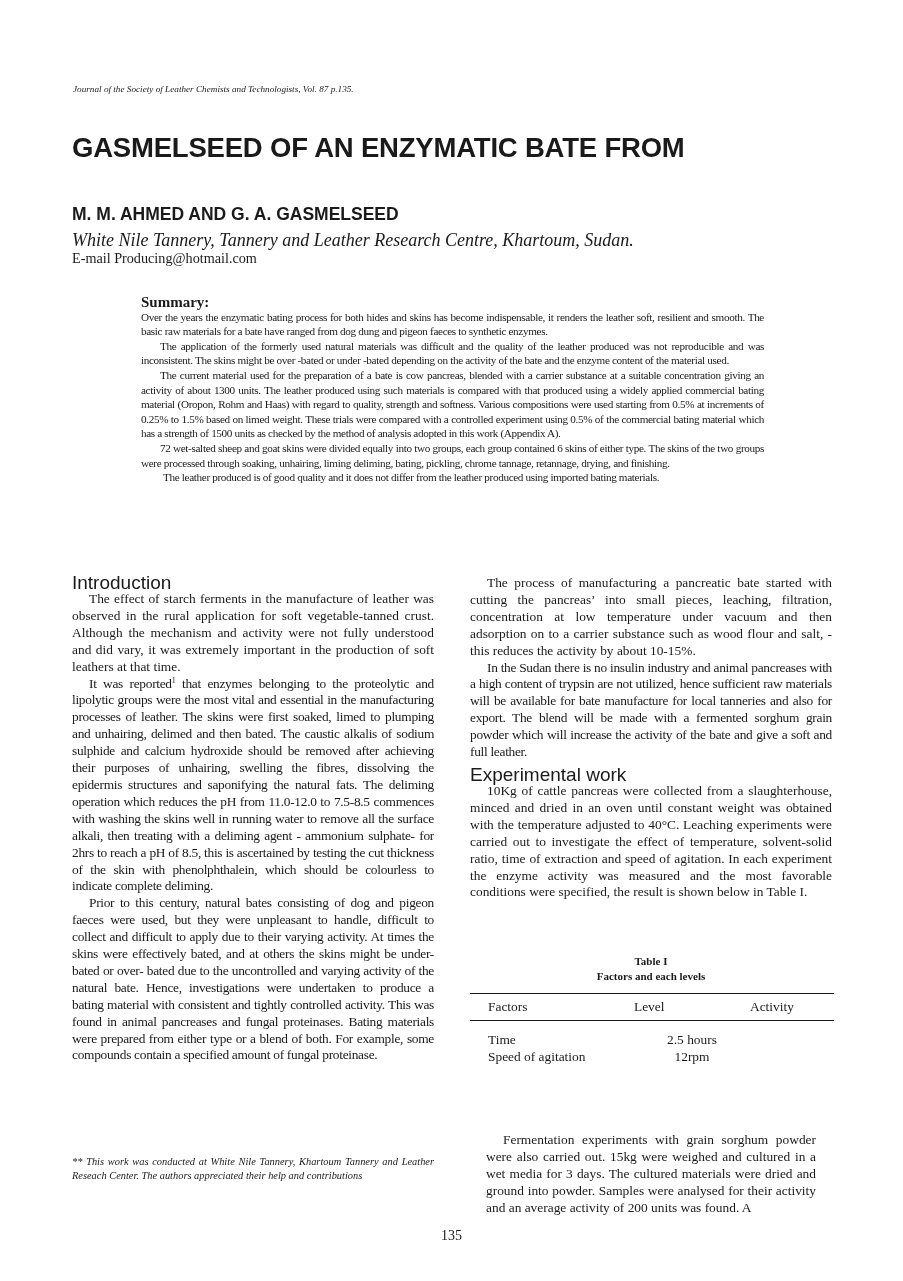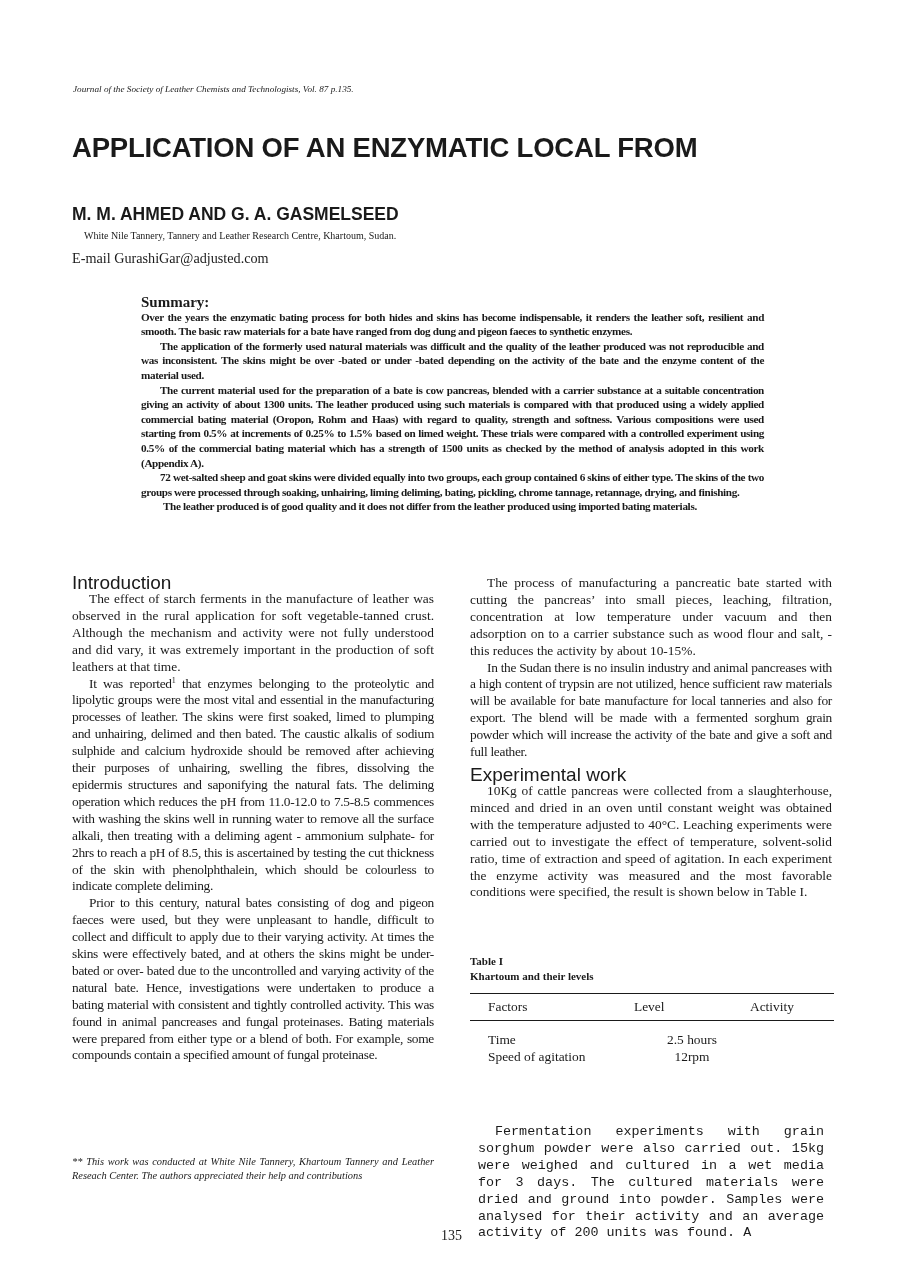--- a/index.html
+++ b/index.html
@@ -1,57 +1,57 @@
 <!DOCTYPE html>
 <html><head>
 <meta charset="utf-8">
 <style>
   html, body { margin:0; padding:0; background:#ffffff; }
   body { width:903px; height:1281px; position:relative; overflow:hidden; color:#1a1a1a; font-family:"Liberation Serif", serif; }
   .abs { position:absolute; }
   .journal { left:73px; top:84px; font-size:9.2px; font-style:italic; }
   .title { left:72px; top:132px; width:700px; font-family:"Liberation Sans", sans-serif; font-weight:bold; font-size:27.5px; line-height:32px; letter-spacing:-0.2px; }
   .authors { left:72px; top:204px; font-family:"Liberation Sans", sans-serif; font-weight:bold; font-size:17.5px; }
-  .affil { left:84px; top:230px; font-size:10px; }
+  .affil { left:72px; top:230px; font-style:italic; font-size:18px; }
   .email { left:72px; top:250px; font-size:14.2px; }
   .summary { left:141px; top:295px; width:623px; font-size:11.2px; line-height:14.6px; text-align:justify; letter-spacing:-0.35px; }
   .summary h4 { margin:0; font-size:15px; font-weight:bold; letter-spacing:0; }
-  .summary p { margin:0; text-indent:19px;font-weight:bold; }
+  .summary p { margin:0; text-indent:19px; }
   .summary p.first { text-indent:0; }
   .summary p.last { text-indent:22px; }
   .col { width:362px; font-size:13.4px; line-height:16.9px; text-align:justify; }
   .col-left { left:72px; top:575px; }
   .col-right { left:470px; top:575px; }
   .col h3 { margin:0; font-family:"Liberation Sans", sans-serif; font-size:19px; font-weight:normal; line-height:16px; }
   .col p { margin:0; text-indent:17px; }
   .tight { letter-spacing:-0.3px; }
   sup { font-size:8px; vertical-align:top; line-height:10px; }
   .footnote { left:72px; top:1155px; width:362px; font-style:italic; font-size:10.4px; line-height:14px; text-align:justify; }
-  .table-caption { left:470px; top:954px; width:362px; text-align:left; font-weight:bold; font-size:11px; line-height:15px; }
+  .table-caption { left:470px; top:954px; width:362px; text-align:center; font-weight:bold; font-size:11px; line-height:15px; }
   .table { left:470px; top:993px; width:364px; border-collapse:collapse; font-size:13.4px; }
   .table th { font-weight:normal; text-align:left; padding:5px 0 5px 0; border-top:1.3px solid #1a1a1a; border-bottom:1.3px solid #1a1a1a; }
   .table td { padding:0; line-height:17px; vertical-align:top; }
   .c1 { padding-left:18px !important; width:146px; }
   .c2 { width:116px;text-align:center; }
   .spacer td { height:10px; }
   .ferm { left:470px; top:1116px; width:362px; font-size:13.4px; line-height:16.9px; text-align:justify; }
-  .ferm p { margin:8px; text-indent:17px;font-family:Liberation Mono, monospace; }
+  .ferm p { margin:16px; text-indent:17px; }
   .pagenum { left:0; width:903px; top:1228px; text-align:center; font-size:14px; }
 </style>
 </head>
 <body>
 
 <div class="abs journal">Journal of the Society of Leather Chemists and Technologists, Vol. 87 p.135.</div>
 
 <div class="abs title">
-  <div>APPLICATION OF AN ENZYMATIC LOCAL FROM</div>
+  <div>GASMELSEED OF AN ENZYMATIC BATE FROM</div>
 </div>
 <div class="abs authors">M. M. AHMED AND G. A. GASMELSEED</div>
 <div class="abs affil">White Nile Tannery, Tannery and Leather Research Centre, Khartoum, Sudan.</div>
-<div class="abs email">E-mail GurashiGar@adjusted.com</div>
+<div class="abs email">E-mail Producing@hotmail.com</div>
 
 <div class="abs summary">
   <h4>Summary:</h4>
   <p class="first">Over the years the enzymatic bating process for both hides and skins has become indispensable, it renders the leather soft, resilient and smooth. The  basic raw materials for a bate have ranged from dog dung and pigeon faeces to synthetic enzymes.</p>
   <p>The application of the formerly used natural materials was difficult and the quality of the leather produced was not reproducible and was inconsistent. The skins might be over -bated or under -bated depending on the activity of the bate and the enzyme content of the material used.</p>
   <p>The current material used for the preparation of a bate is cow pancreas, blended with a carrier substance at a suitable concentration giving an activity of about 1300 units.              The leather produced using such materials is compared with that produced using a widely applied commercial bating material (Oropon, Rohm and Haas) with regard to quality, strength and softness. Various compositions were used starting from 0.5% at increments of 0.25% to 1.5%  based on limed weight. These trials were compared with a controlled experiment using 0.5% of the commercial bating material which has a strength of 1500 units as checked by the method of analysis adopted in this work (Appendix A).</p>
   <p>72 wet-salted sheep and goat skins were divided equally into two groups, each group contained 6 skins of either type. The skins of the two groups were processed through soaking, unhairing, liming deliming, bating, pickling, chrome tannage, retannage, drying, and finishing.</p>
   <p class="last">The leather produced is of good quality and it does not differ from the leather produced using  imported bating materials.</p>
 </div>
 
@@ -66,21 +66,21 @@
 
 <div class="abs col col-right">
   <p>The process of manufacturing a pancreatic bate started with cutting the pancreas’ into small pieces, leaching, filtration, concentration at low temperature under vacuum and then adsorption on to a carrier substance such as wood flour and salt, - this reduces the activity by about 10-15%.</p>
   <p class="tight">In the Sudan there is no insulin industry and animal pancreases with a high content of trypsin are not utilized, hence sufficient raw materials will be available for bate manufacture for local tanneries and also for export. The blend will be made with a fermented sorghum grain powder which will increase the activity of the bate and give a soft and full leather.</p>
   <h3 style="margin-top:6px;">Experimental work</h3>
   <p>10Kg of cattle pancreas were collected from a slaughterhouse, minced and dried in an oven until constant weight was obtained with the temperature adjusted to 40°C. Leaching experiments were carried out to investigate the effect of temperature, solvent-solid ratio, time of extraction and speed of agitation. In each experiment the enzyme activity was measured and the most favorable conditions were specified, the result is shown below in Table I.</p>
 </div>
 
 <div class="abs table-caption">
   <div>Table I</div>
-  <div>Khartoum and their levels</div>
+  <div>Factors and each levels</div>
 </div>
 
 <table class="abs table">
   <thead>
     <tr>
       <th class="c1">Factors</th>
       <th class="c2">Level</th>
       <th>Activity</th>
     </tr>
   </thead>

